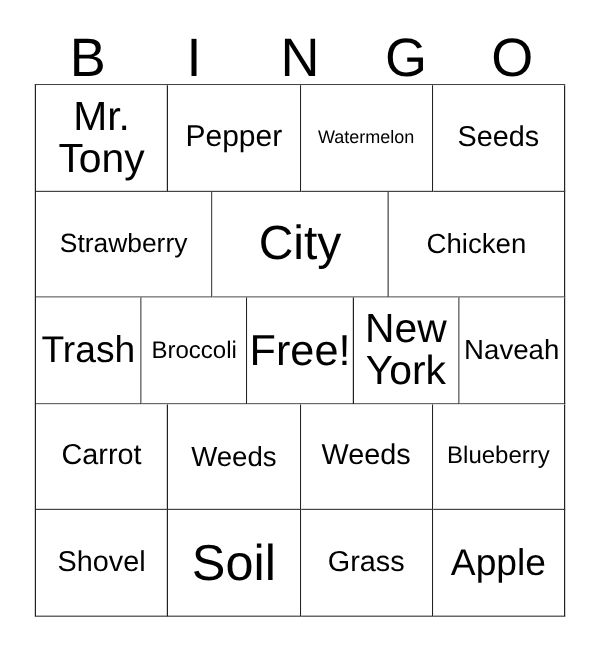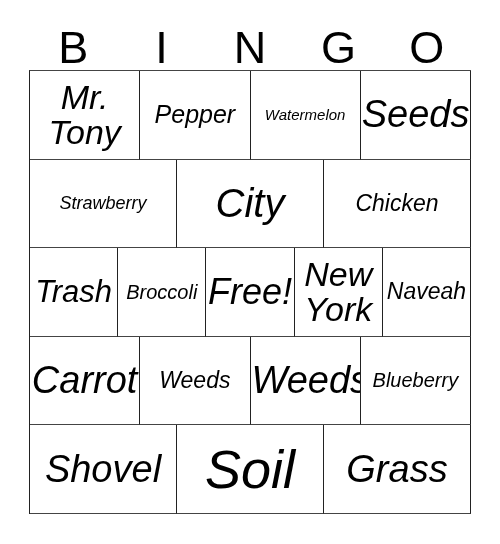--- a/index.html
+++ b/index.html
@@ -44,21 +44,20 @@
   
   .grid {
     width: 442px;
     border-top: 1.5px solid #444444;
     border-left: 1.5px solid #222222;
     box-sizing: border-box;
   }
   .grid-row {
     display: flex;
     width: 100%;
-    font-style: italic;
   }
   .cell {
     flex: 1 1 0;
     width: 88.4px;
     height: 88.6px;
     box-sizing: border-box;
     border-right: 1.5px solid #222222;
     border-bottom: 1.5px solid #444444;
     display: flex;
     align-items: center;
@@ -73,30 +72,30 @@
     line-height: 1.02;
     color: #000000;
     padding: 0 1px;
     box-sizing: border-box;
     word-break: normal;
     white-space: pre-line;
   }
 
   
   .fs-xs   { font-size: 15px; }
-  .fs-s    { font-size: 18px; }
+  .fs-s    { font-size: 22px; }
   .fs-sm   { font-size: 20px; }
   .fs-m    { font-size: 23px; }
   .fs-ml   { font-size: 25px; }
-  .fs-l    { font-size: 38px; }
+  .fs-l    { font-size: 24px; }
   .fs-xl   { font-size: 31px; }
   .fs-xxl  { font-size: 34px; }
   .fs-3xl  { font-size: 36px; }
   .fs-4xl  { font-size: 40px; }
-  .fs-5xl  { font-size: 54px; }
+  .fs-5xl  { font-size: 42px; }
 </style>
 </head>
 <body>
 
 <div id="bingo-card">
 
   <div class="header-row">
     <div class="header-cell">B</div>
     <div class="header-cell">I</div>
     <div class="header-cell">N</div>
@@ -166,16 +165,19 @@
       <div class="grid-row">
         <div class="cell">
           <span class="cell-text fs-l">Shovel</span>
         </div>
         <div class="cell">
           <span class="cell-text fs-5xl">Soil</span>
         </div>
         <div class="cell">
           <span class="cell-text fs-l">Grass</span>
         </div>
+        <div class="cell">
+          <span class="cell-text fs-xl">Apple</span>
+        </div>
       </div>
     </div>
 
 </div>
 
 </body></html>

